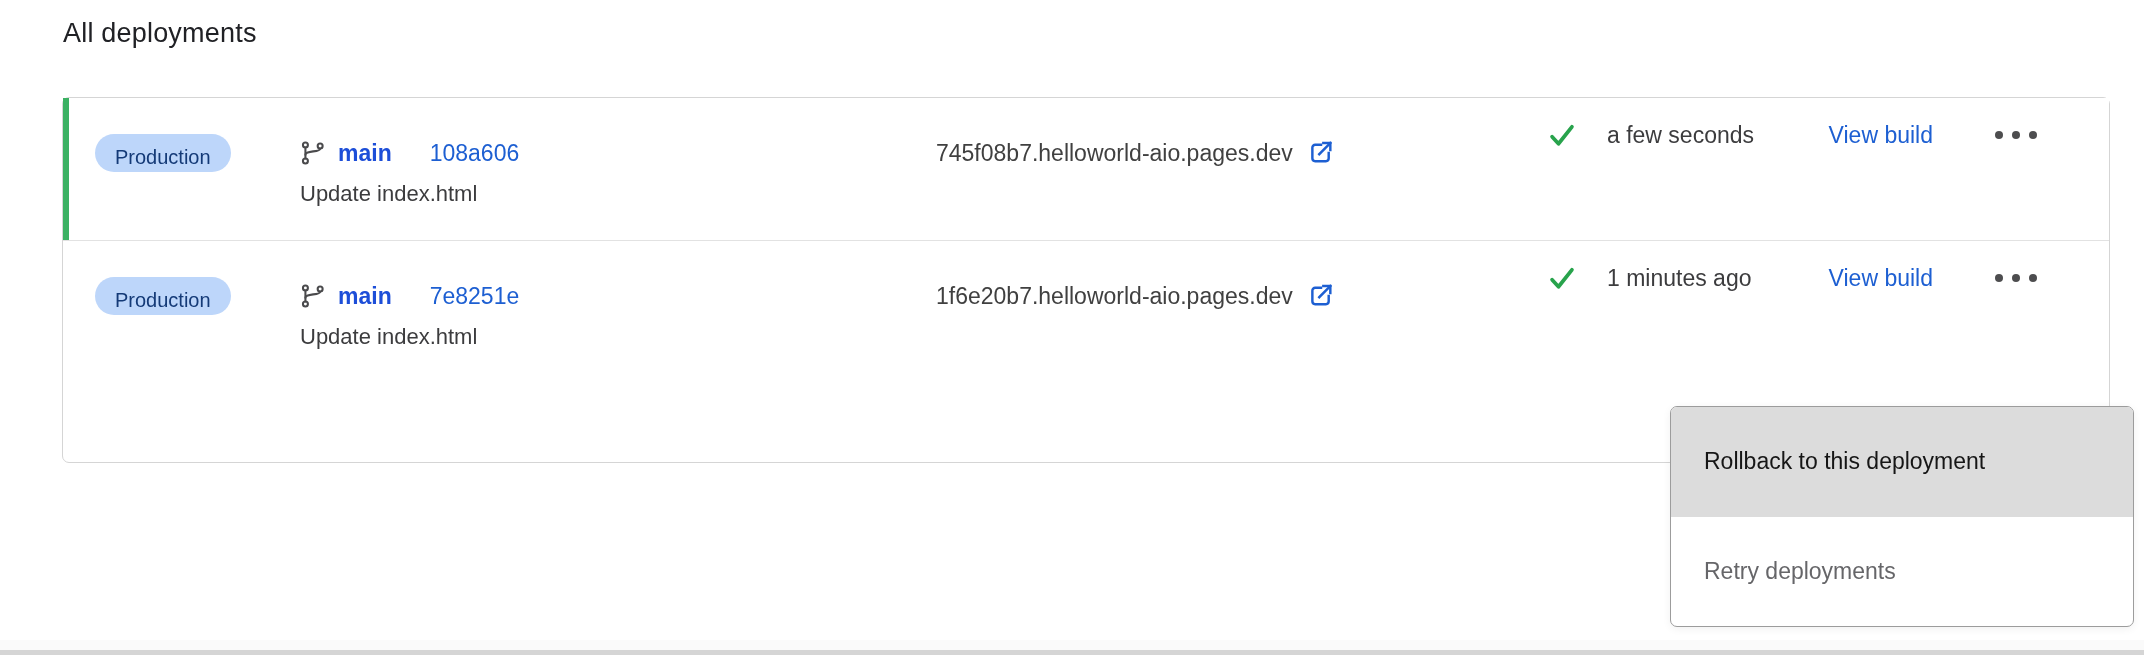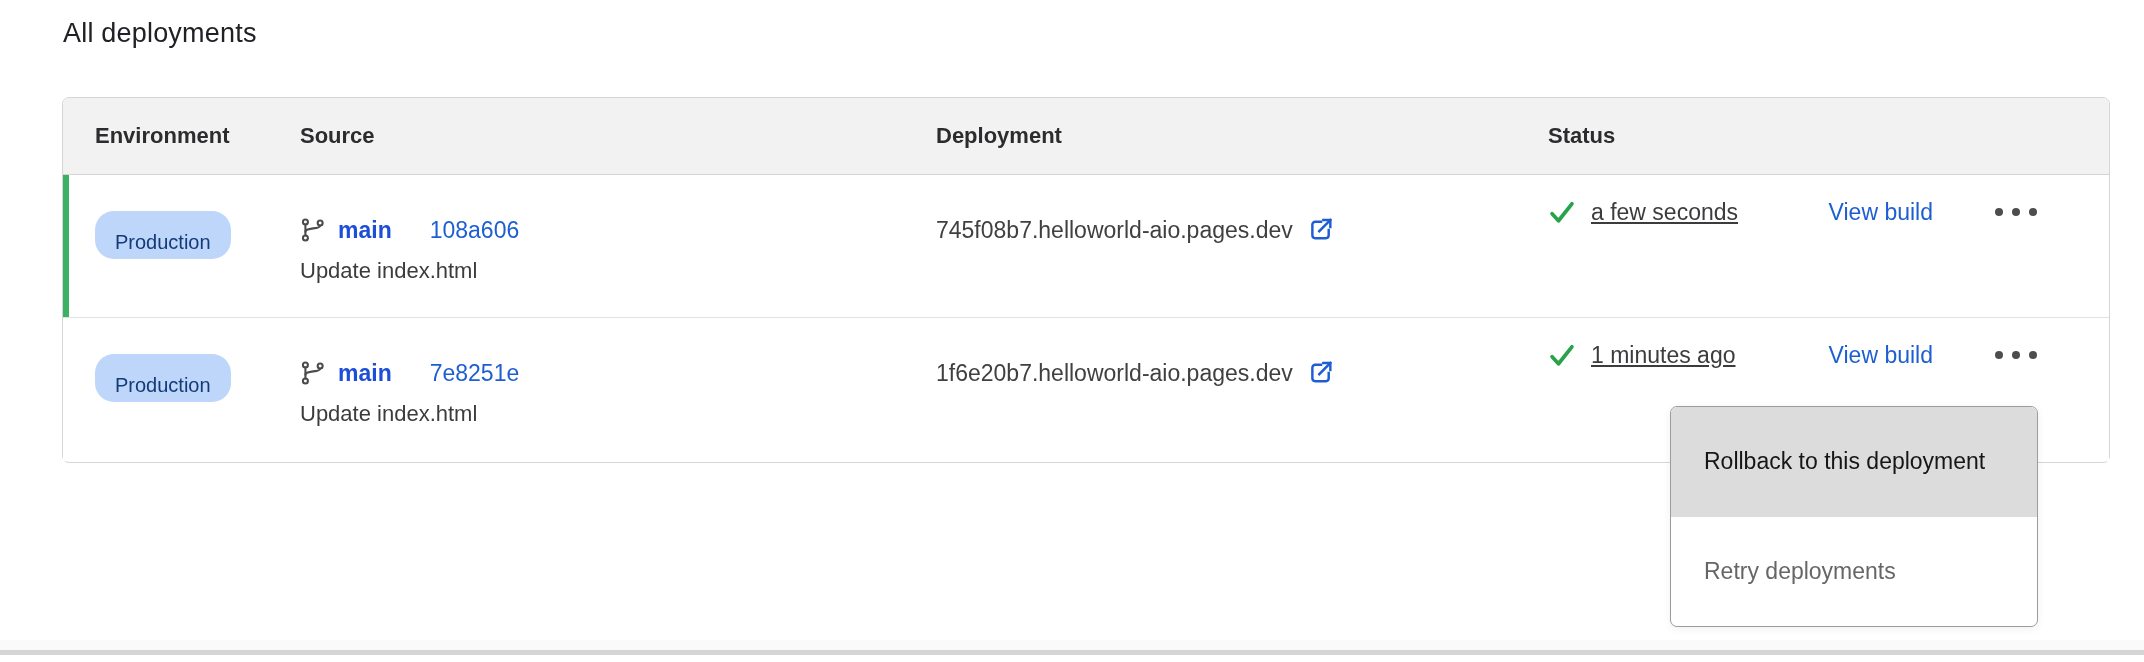--- a/index.html
+++ b/index.html
@@ -63,22 +63,22 @@
   .trow.second { height: 143px; }
   .current-bar {
     position: absolute;
     left: 0; top: 0; bottom: 0;
     width: 6px;
   }
   .cell { padding-top: 36px; }
   .cell.env { padding-left: 32px; }
   .badge {
     display: inline-block;
-    padding: 12px 20px;
-    height: 48px;
+    padding: 4px 20px;
+    height: 38px;
     line-height: 38px;
     border-radius: 19px;
     font-size: 20px;
     white-space: nowrap;
   }
   .src-line1 {
     display: flex;
     align-items: center;
     height: 38px;
   }
@@ -129,25 +129,24 @@
   .status-group {
     flex: 1;
     display: flex;
     align-items: center;
   }
   .check-icon-wrap {
     width: 28px; height: 28px;
     display: inline-flex;
   }
   .status-time {
-    margin-left: 15px;
+    margin-left: 31px;
     font-size: 23px;
     color: #3c3c3e;
     white-space: nowrap;
-    text-decoration: underline;
   }
   .dots-btn {
     margin-left: 62px;
     display: inline-flex;
     gap: 9px;
     align-items: center;
     padding: 10px 0;
     background: none;
     border: none;
     cursor: pointer;
@@ -156,21 +155,21 @@
     width: 8px; height: 8px;
     border-radius: 50%;
     background: #4d4d4f;
     display: block;
   }
   
   .context-menu {
     position: absolute;
     left: 1670px;
     top: 406px;
-    width: 368px;
+    width: 464px;
     height: 221px;
     background: #ffffff;
     border: 1px solid #9c9c9c;
     border-radius: 7px;
     overflow: hidden;
     display: flex;
     flex-direction: column;
     box-shadow: 0 2px 8px rgba(0,0,0,0.06);
     z-index: 10;
   }
@@ -200,26 +199,20 @@
 </style>
 </head>
 <body>
 
 <div class="stage">
 
   <h1 class="page-title">All deployments</h1>
 
   <div class="deploy-table">
 
-    <div class="thead grid-cols">
-      <div class="th env">Environment</div>
-      <div class="th">Source</div>
-      <div class="th">Deployment</div>
-      <div class="th">Status</div>
-    </div>
 
     <div class="trow first grid-cols">
       <div class="current-bar" style="background:#3bb163"></div>
       <div class="cell env">
         <span class="badge" style="background:#bdd6fa;color:#143a77">Production</span>
       </div>
       <div class="cell">
         <div class="src-line1">
           <span class="branch-icon-wrap">
             <svg viewBox="0 0 24 24" width="26" height="26" fill="none" stroke="#4a4a4c" stroke-width="1.9" stroke-linecap="round">

